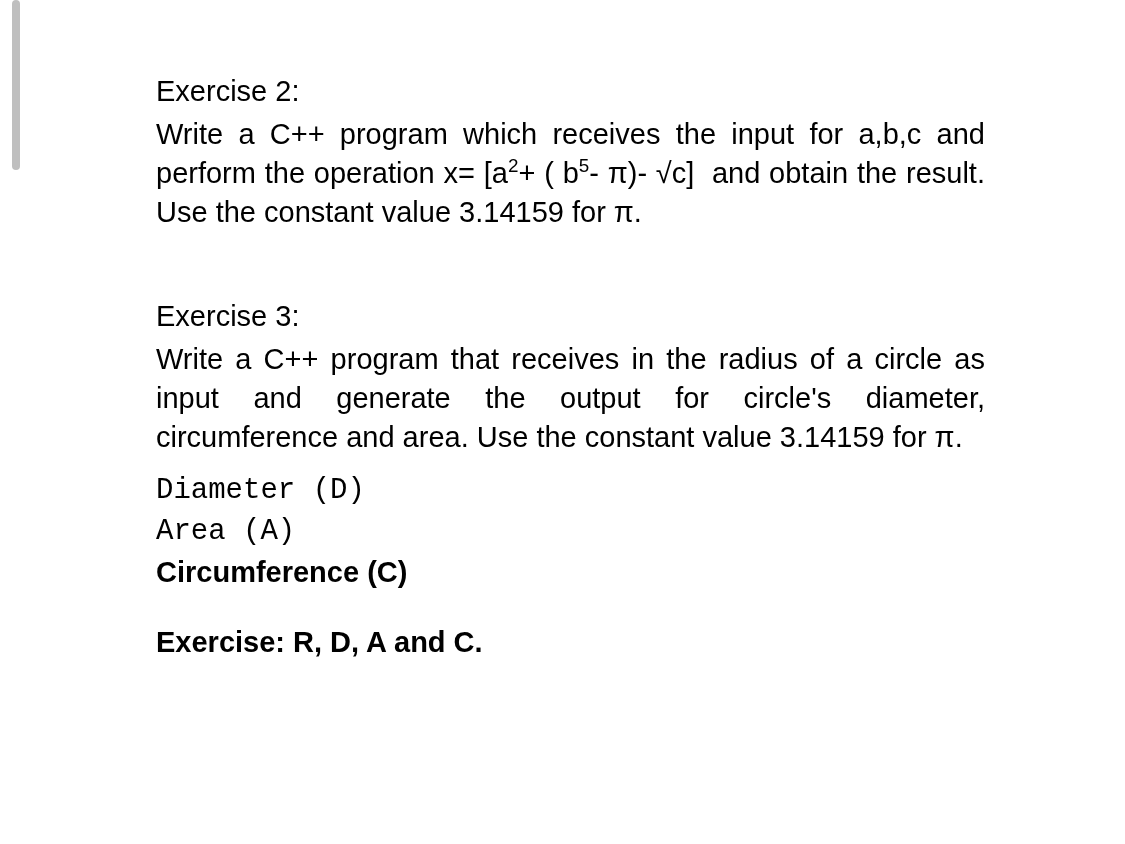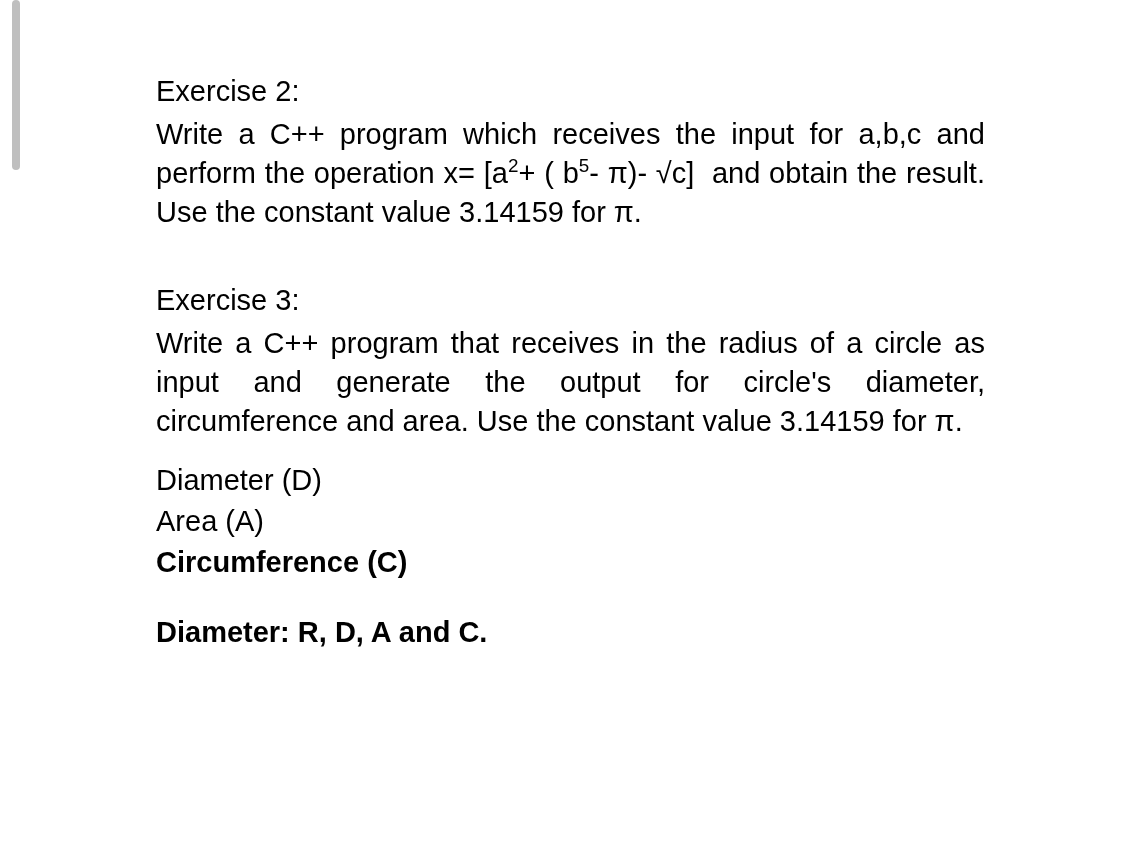--- a/index.html
+++ b/index.html
@@ -26,36 +26,37 @@
       height: 170px;
       background: #bfbfbf;
       border-radius: 4px;
     }
     .exercise-title {
       font-weight: normal;
       margin-bottom: 4px;
     }
     .exercise-body {
       text-align: justify;
-      margin-bottom: 48px;
+      margin-bottom: 64px;
     }
     .exercise-body-2 {
       text-align: justify;
-      margin-bottom: 20px;
+      margin-bottom: 14px;
     }
     .formulas {
       margin-bottom: 30px;
     }
     .formula-row {
       display: flex;
       margin-bottom: 2px;
     }
     .formula-label {
       width: 300px;
       flex-shrink: 0;
+      font-family: Liberation Mono, monospace;
     }
     .formula-label-wide {
       width: 340px;
       flex-shrink: 0;
       font-weight: bold;
     }
     .formula-value {
       flex: 1;
     }
     .variables-line {
@@ -83,13 +84,13 @@
     <span class="formula-label">Diameter (D)</span>
   </div>
   <div class="formula-row">
     <span class="formula-label" style="width:270px">Area (A)</span>
   </div>
   <div class="formula-row">
     <span class="formula-label-wide">Circumference (C)</span>
   </div>
 </div>
 
-<div class="variables-line">Diameter: R, D, A and C.</div>
+<div class="variables-line">Exercise: R, D, A and C.</div>
 
 </body></html>

